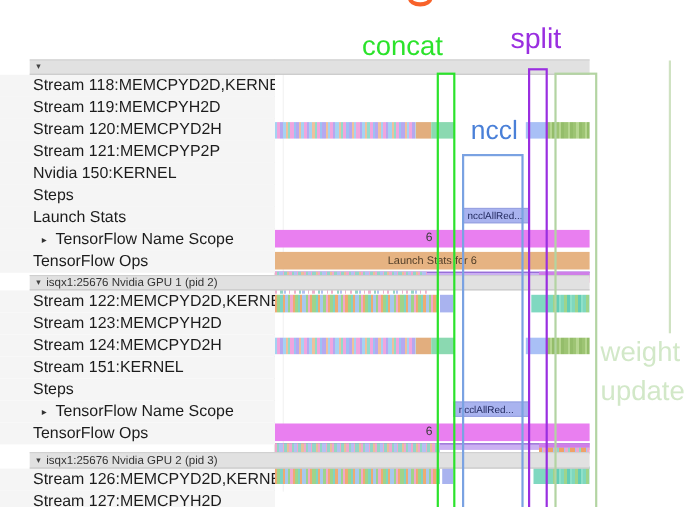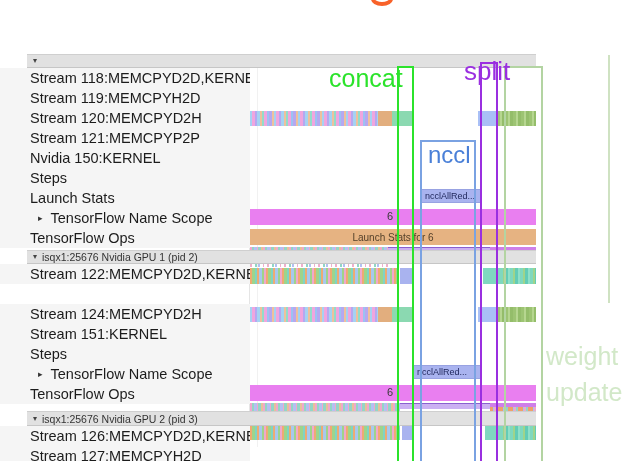--- a/index.html
+++ b/index.html
@@ -55,21 +55,21 @@
 
   
   .vline{position:absolute;width:1px;background:rgba(0,0,0,0.10);}
   
   .ann-box{position:absolute;box-sizing:border-box;z-index:5;background:transparent;}
   .box-concat{left:397px;top:66px;width:17px;height:405px;border:2px solid #2be32b;}
   .box-split{left:480px;top:62px;width:18px;height:409px;border:2px solid #9a2fe0;}
   .box-nccl{left:420px;top:140px;width:56px;height:331px;border:2px solid #7aa2e2;}
   .box-wu{left:504px;top:66px;width:39px;height:405px;border:2px solid #b3d4a2;}
   .faint-line{left:608px;top:55px;width:2px;height:248px;background:#cfe2c2;z-index:4;position:absolute;}
-  .ann-label{position:absolute;z-index:6;white-space:pre-line;line-height:1.35;margin-top:36px;}
+  .ann-label{position:absolute;z-index:6;white-space:pre-line;line-height:1.35;}
   .lab-concat{left:329px;top:26px;font-size:25px;color:#2be32b;}
   .lab-split{left:464px;top:18px;font-size:26px;color:#9a2fe0;}
   .lab-nccl{left:428px;top:103px;font-size:24px;color:#4a80d8;}
   .lab-wu{left:546px;top:302px;font-size:25px;color:#d2e8c8;line-height:36px;}
   .orange-glyph{position:absolute;left:371px;top:-8px;width:22px;height:14px;z-index:6;
     border:4px solid #f8622a;border-radius:50%;box-sizing:border-box;background:transparent;}
 </style>
 </head>
 <body>
 
@@ -199,20 +199,23 @@
         <div class="seg busy-stripes" style="left:0;width:128px;"></div>
         <div class="seg busy-orange" style="left:128px;width:14px;"></div>
         <div class="seg busy-teal" style="left:142px;width:21px;"></div>
         <div class="seg busy-blue" style="left:228px;width:19px;"></div>
         <div class="seg busy-olive" style="left:247px;width:39px;"></div>
       </div>
         <div class="cell-margin"></div>
     </div>
 
     <div class="row">
+      <div class="cell-label">
+          <span class="lbl">Stream 123:MEMCPYH2D</span>
+        </div>
       <div class="cell-chart"></div>
         <div class="cell-margin"></div>
     </div>
 
     <div class="row">
       <div class="cell-label">
           <span class="lbl">Stream 124:MEMCPYD2H</span>
         </div>
       <div class="cell-chart alt"></div>
         <div class="cell-margin"></div>

